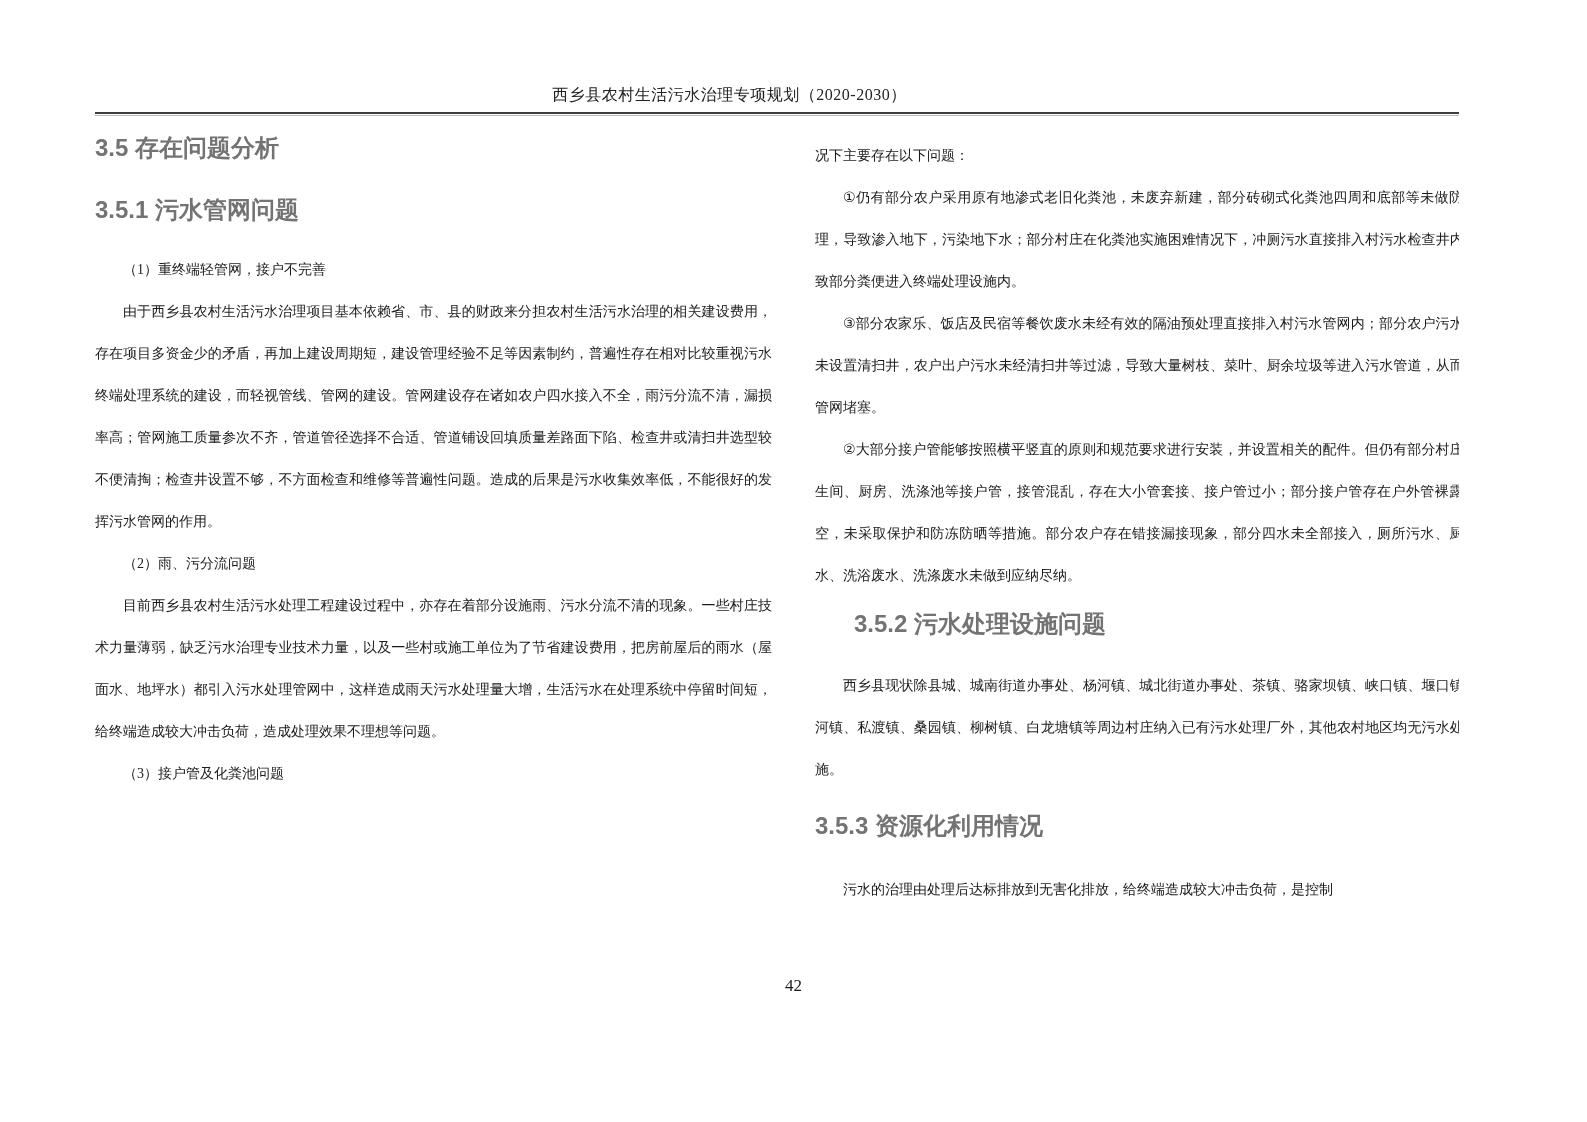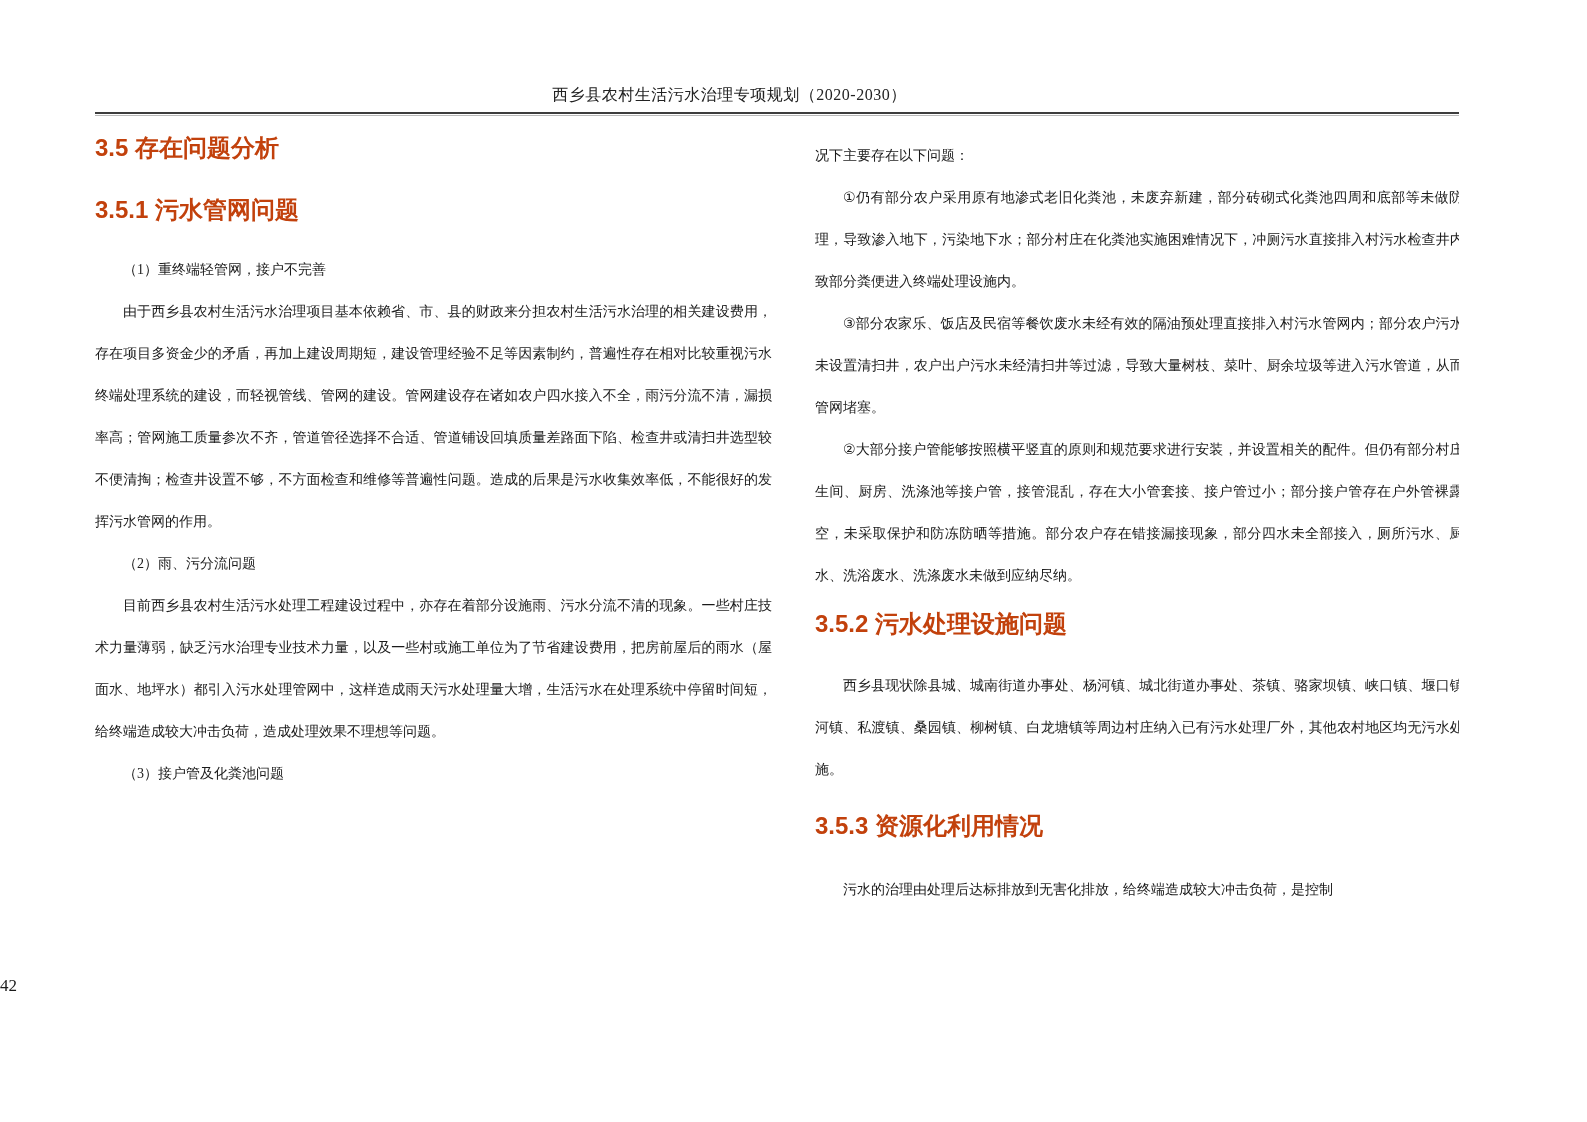--- a/index.html
+++ b/index.html
@@ -39,43 +39,44 @@
     display: flex;
     gap: 43px;
   }
   .col { width: 677px; }
   .sec-heading {
     margin: 0;
     font-family: "Liberation Sans", "DejaVu Sans", sans-serif;
     font-weight: 700;
     font-size: 24px;
     line-height: 30px;
-    color: #c2410c;
+    color: #737373;
   }
   .body {
     margin: 0;
     font-size: 14px;
     line-height: 42px;
     text-align: justify;
     color: #1a1a1a;
   }
   .indent { text-indent: 2em; }
   
   .h35   { margin-top: 8px; }
   .h351  { margin-top: 32px; }
   .item1 { margin-top: 24px; }
   
   .cont     { margin-top: 10px; }
-  .h352     { margin-top: 12px; margin-bottom: 26px; }
+  .h352     { margin-top: 12px; margin-bottom: 26px; margin-left: 39px; }
   .h353     { margin-top: 20px; margin-bottom: 28px; }
   .page-number {
     position: absolute;
     top: 976px;
     left: 0;
     width: 1587px;
+    text-align: center;
     font-size: 17px;
     color: #1a1a1a;
   }
 </style>
 </head>
 <body>
 
 <div class="page">
 
   <div class="header-title">西乡县农村生活污水治理专项规划（2020-2030）</div>

